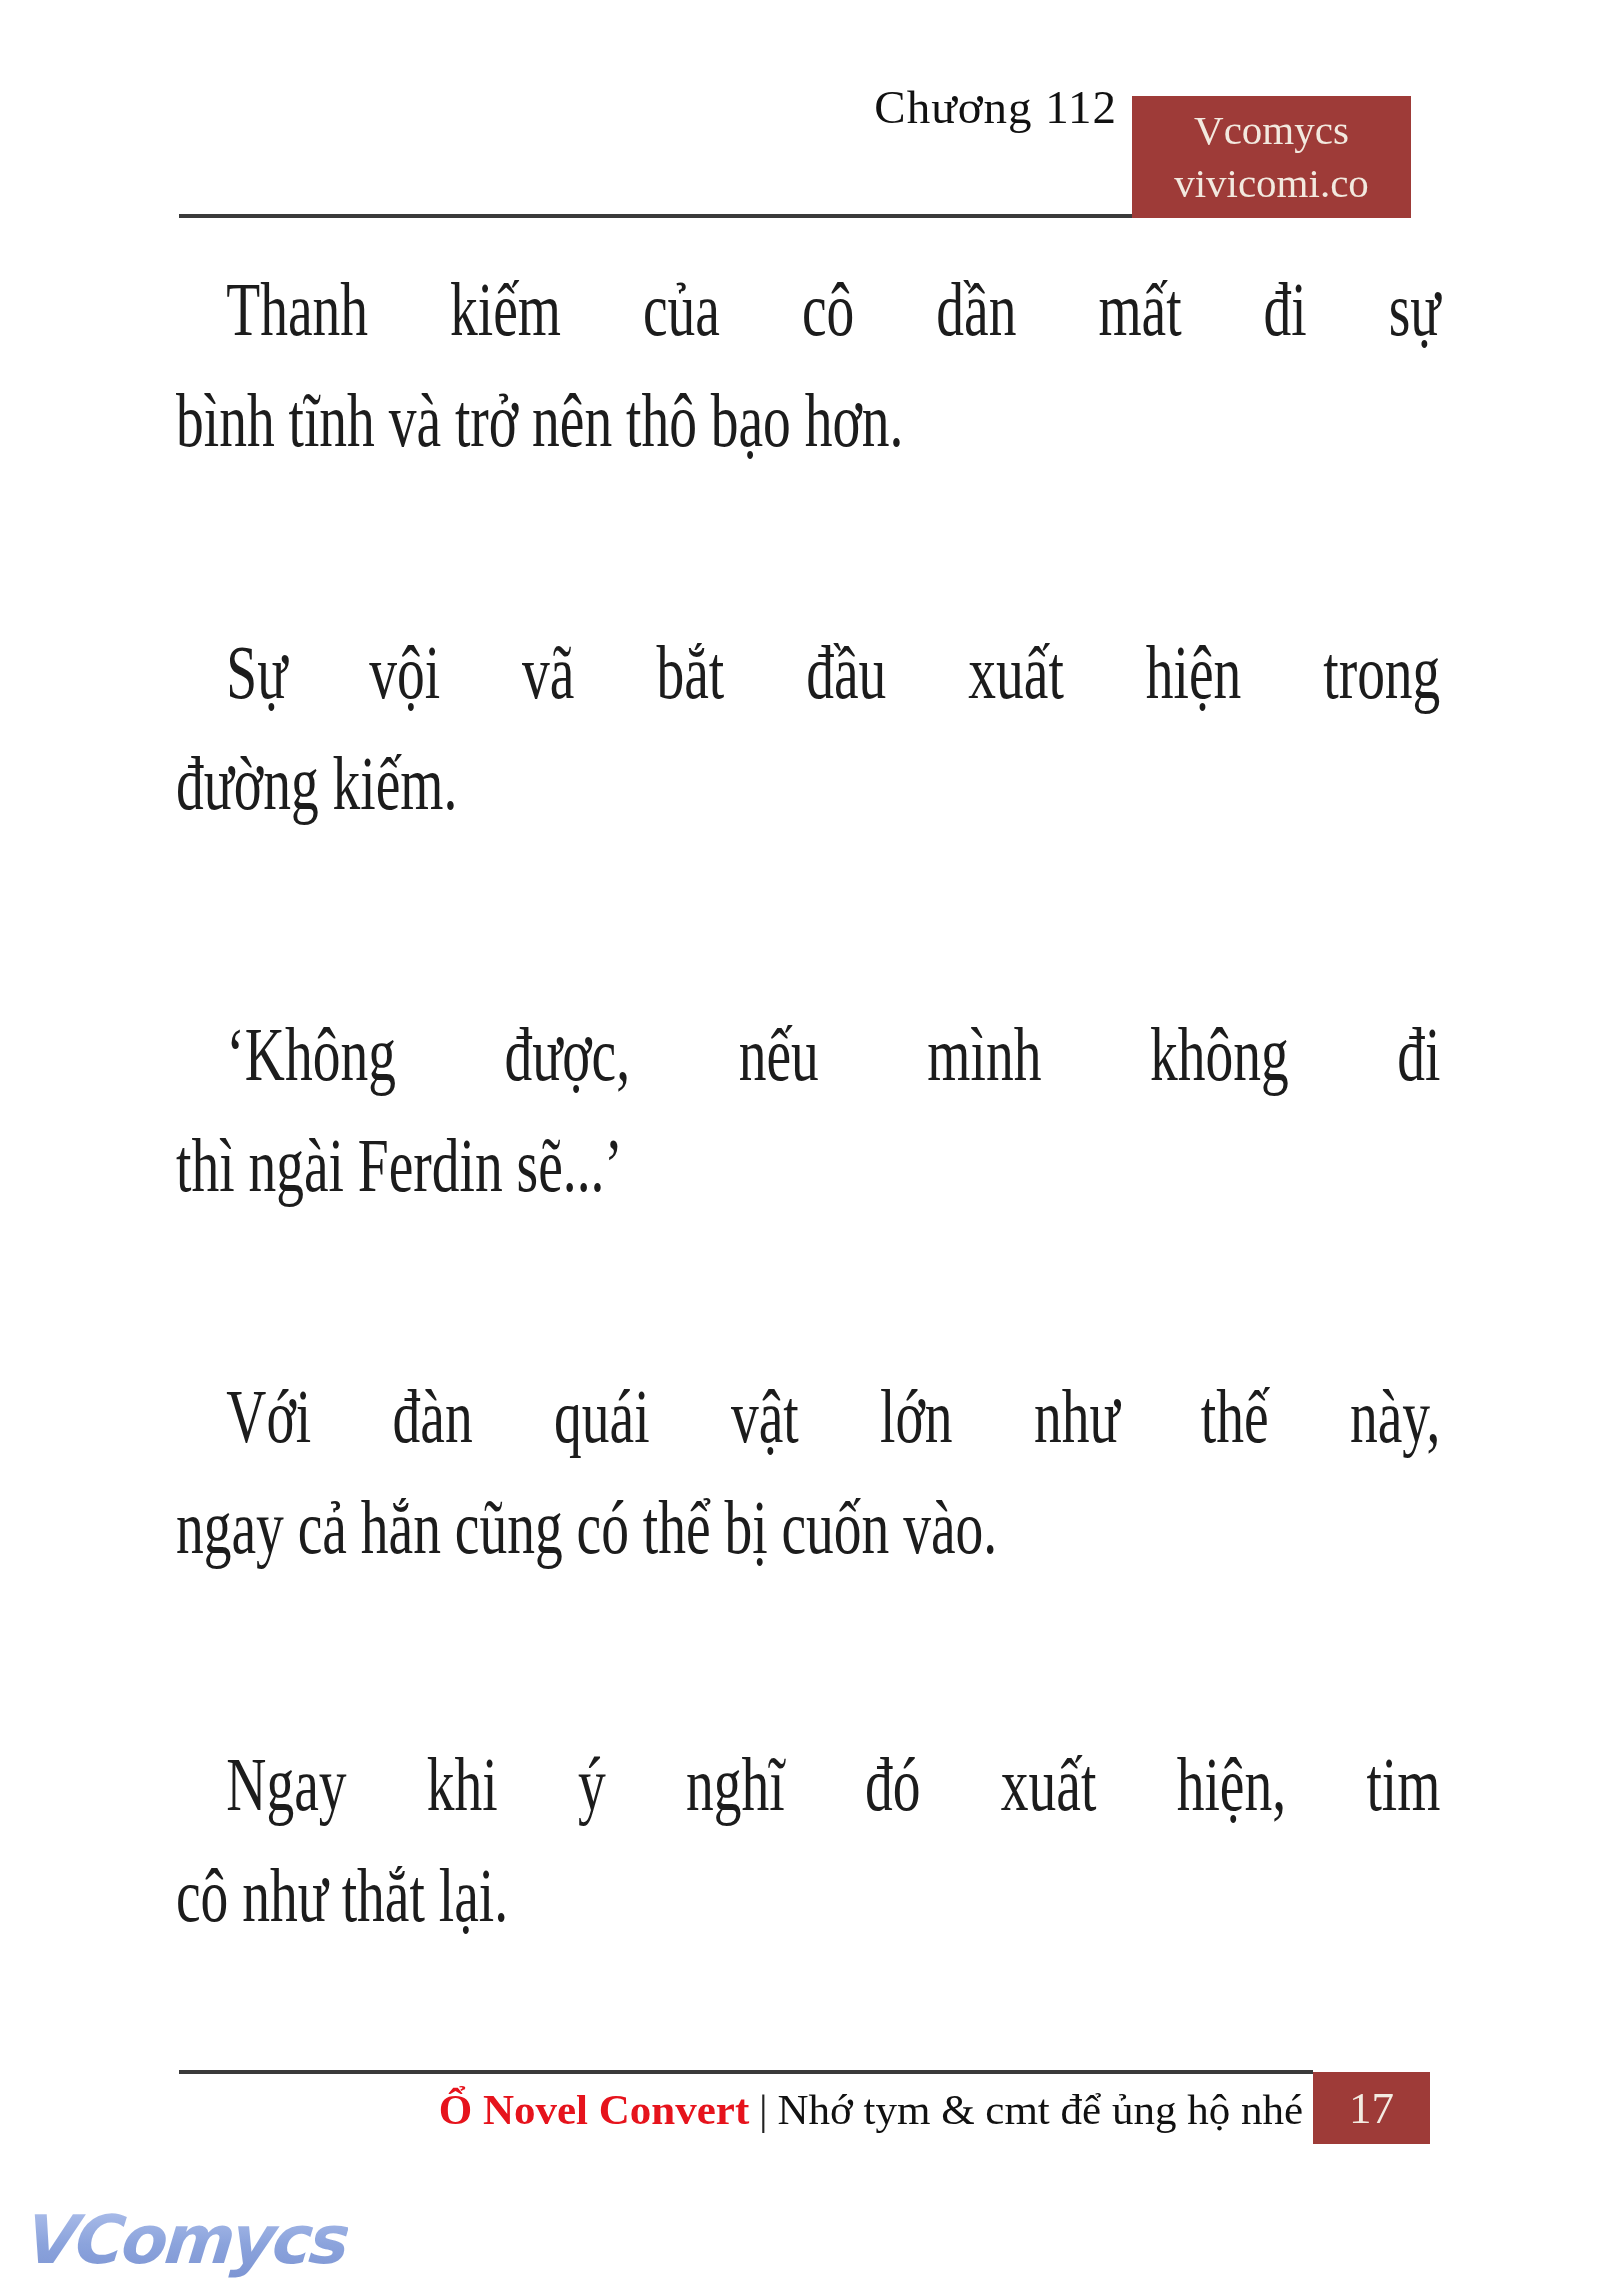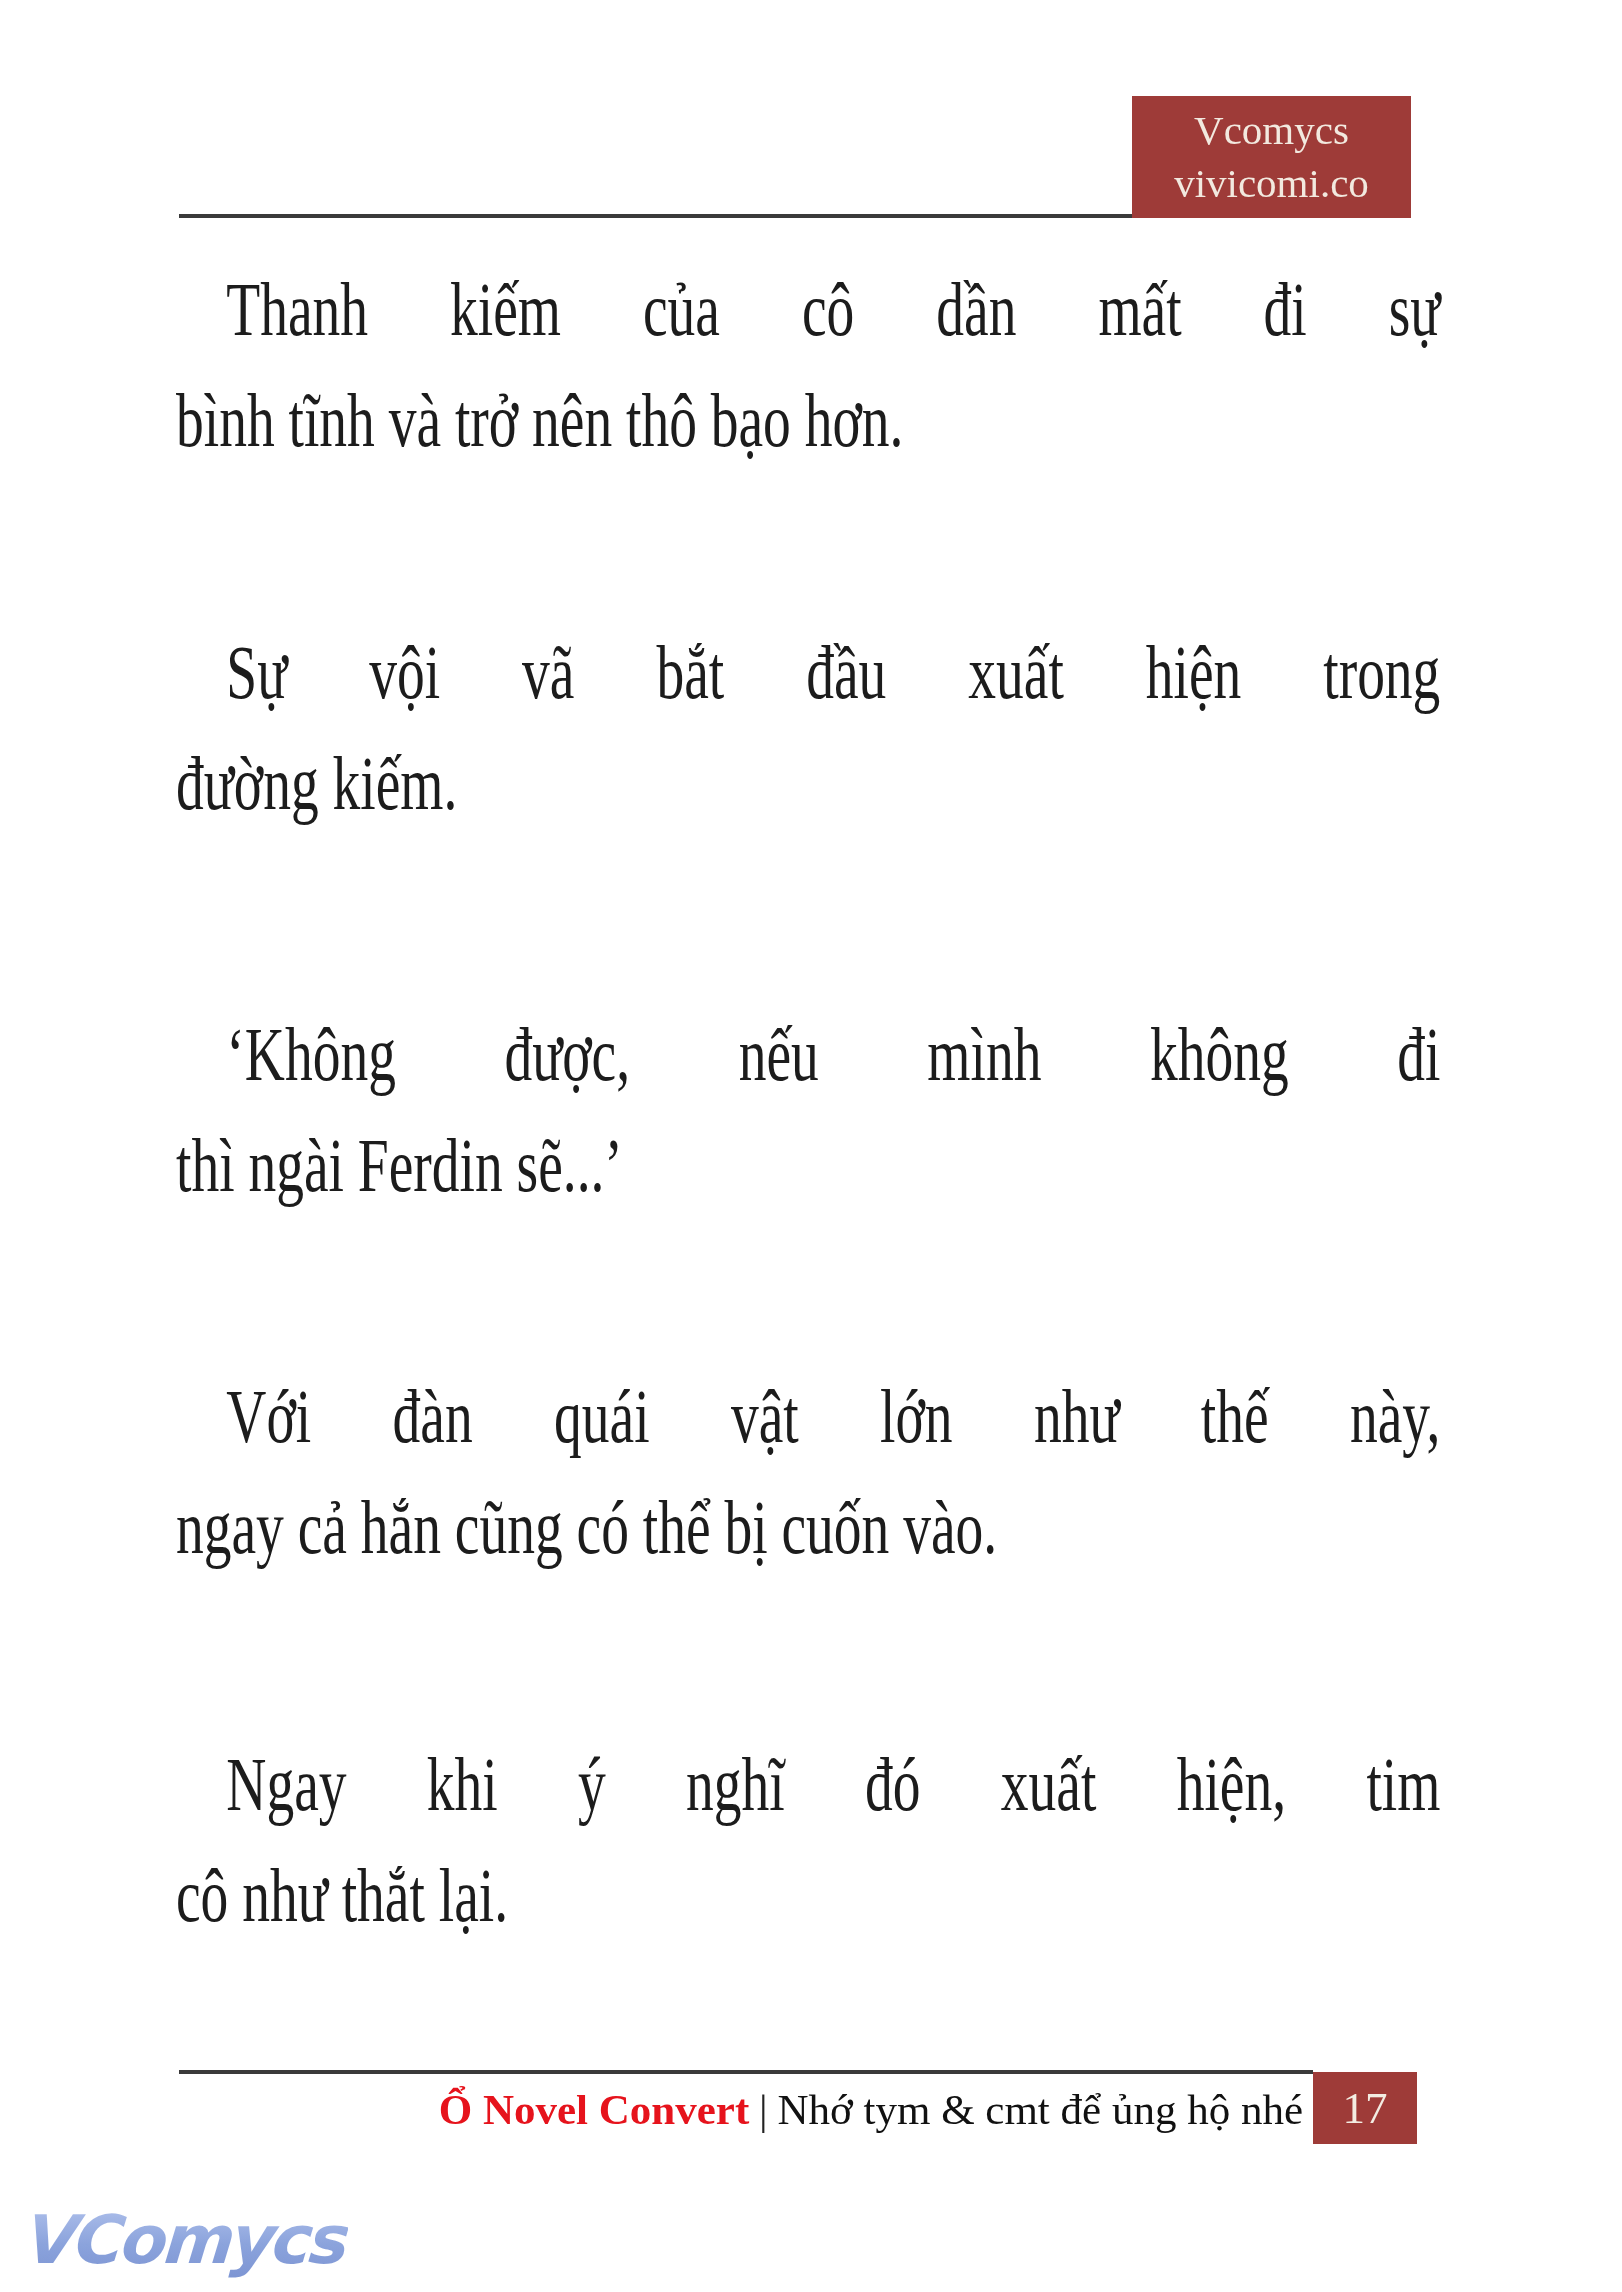--- a/index.html
+++ b/index.html
@@ -45,21 +45,21 @@
   }
   .para .ln.last{text-align:left;}
   .p1{top:254px;} .p2{top:617px;} .p3{top:999px;} .p4{top:1361px;} .p5{top:1729px;}
 
   
   .footer-rule{
     position:absolute;left:179px;top:2070px;width:1134px;height:3.9px;
     background:#3a3a3a;
   }
   .footer-box{
-    position:absolute;left:1313px;top:2072px;width:104px;height:72px;
+    position:absolute;left:1313px;top:2072px;width:117px;height:72px;
     background:#9e3b38;color:#f3ece2;
     display:flex;align-items:center;justify-content:center;
     font-size:45px;
   }
   .footer-text{
     position:absolute;left:179px;top:2084px;width:1124px;
     text-align:right;font-size:43px;line-height:51px;white-space:nowrap;color:#111;
   }
   .footer-text .brand{color:#e6131c;font-weight:bold;font-family:Liberation Serif, serif;}
   .footer-text .sep{color:#222;padding:0 9.8px;font-weight:normal;}
@@ -78,20 +78,21 @@
     transform:skewX(-6deg);
     display:inline-block;
   }
 </style>
 </head>
 <body>
 
 <div class="page">
 
   <div class="header-title">
+    <div>Chương 112</div>
   </div>
 
   <div class="brand-box">
     <div>Vcomycs</div>
     <div>vivicomi.co</div>
   </div>
 
   <div class="header-rule"></div>
 
   <div class="body-copy">

